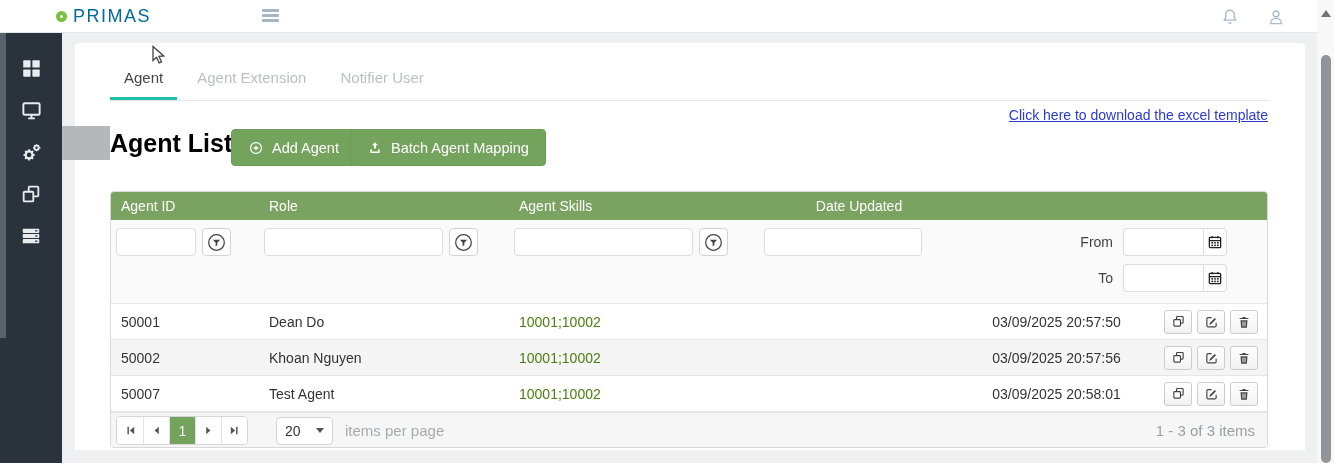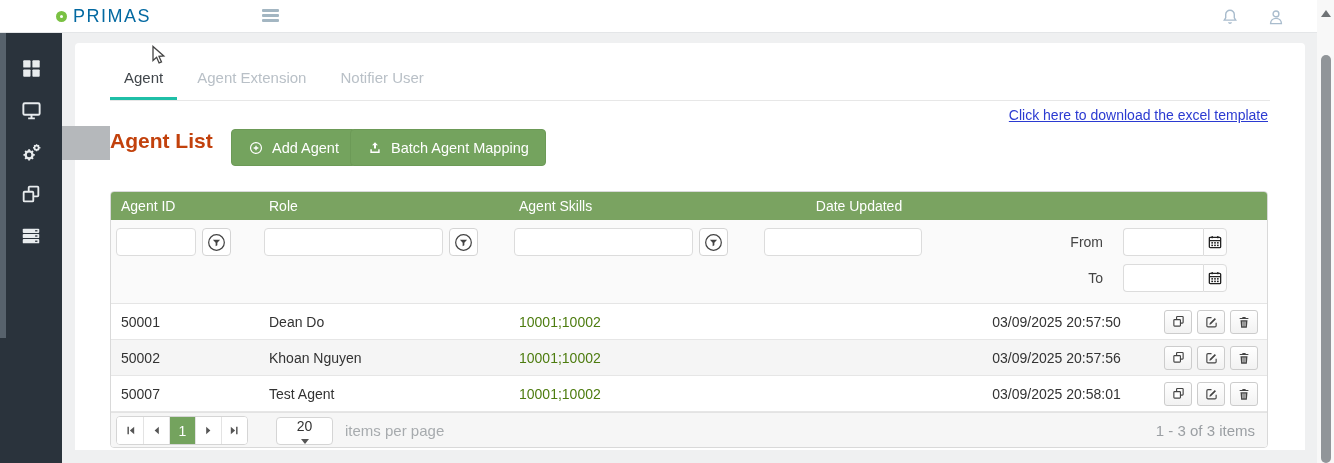--- a/index.html
+++ b/index.html
@@ -86,21 +86,21 @@
     border-bottom:3px solid transparent; margin-right:6px; white-space:nowrap;
   }
   .tab.active { color:#41464b; border-bottom-color:#1fbfa7; }
 
   .download-link {
     position:absolute; right:37px; top:64px; font-size:14px;
     color:#2b3ad1; text-decoration:underline; cursor:pointer;
   }
 
   .page-title {
-    position:absolute; left:35px; top:86px; font-size:21px; font-weight:700; color:#c2410c;
+    position:absolute; left:35px; top:86px; font-size:25px; font-weight:700; color:#000000;
   }
 
   .btn-green {
     position:absolute; top:86px; height:37px;
     background:#74a35e; border:1px solid #6c9a57; border-radius:4px;
     color:#fff; font-size:14.5px; display:inline-flex; align-items:center; gap:8px;
     padding:0 16px; cursor:pointer; font-family:"Liberation Sans",sans-serif;
   }
   .btn-add { left:156px; }
   .btn-batch { left:275px; }
@@ -123,21 +123,21 @@
   .f-cell { padding:8px 4px 0 5px; display:flex; align-items:flex-start; gap:6px; }
   .f-input {
     height:28px; border:1px solid #dcdcdc; border-radius:4px; background:#fff;
     padding:0 6px; font-size:13px; font-family:"Liberation Sans",sans-serif; outline:none;
   }
   .f-btn {
     width:29px; height:28px; border:1px solid #d4d4d4; border-radius:4px;
     background:#fff; display:flex; align-items:center; justify-content:center; cursor:pointer;
   }
   .date-filter { display:flex; flex-direction:column; gap:8px; padding-top:8px; align-items:flex-end; padding-right:40px; }
-  .date-line { display:flex; align-items:center; gap:20px; }
+  .date-line { display:flex; align-items:center; gap:10px; }
   .date-label { font-size:14px; color:#444; }
   .date-input-wrap { display:flex; }
   .date-input {
     width:80px; height:28px; border:1px solid #dcdcdc; border-right:none;
     border-radius:4px 0 0 4px; background:#fff; padding:0 6px; font-size:13px;
     font-family:"Liberation Sans",sans-serif; outline:none;
   }
   .cal-btn {
     width:24px; height:28px; border:1px solid #dcdcdc; border-radius:0 4px 4px 0;
     background:#fdfdfd; display:flex; align-items:center; justify-content:center; cursor:pointer;
@@ -165,21 +165,21 @@
   }
   .pg-btn {
     width:26px; height:100%; display:flex; align-items:center; justify-content:center;
     cursor:pointer; border-left:1px solid #e3e3e3; background:#fff;
   }
   .pg-btn:first-child { border-left:none; }
   .pg-page { background:#74a35e; color:#fff; font-size:14px; }
   .size-select {
     margin-left:28px; width:57px; height:28px; border:1px solid #d5d5d5; border-radius:4px;
     background:#fff; display:flex; align-items:center; justify-content:space-between;
-    padding:0 8px; cursor:pointer; font-size:14px; color:#333;flex-direction:column;
+    padding:0 8px; cursor:pointer; font-size:14px; color:#333;
   }
   .caret-down {
     width:0; height:0; border-left:4.5px solid transparent; border-right:4.5px solid transparent;
     border-top:5.5px solid #555;
   }
   .ipp-label { margin-left:12px; color:#a7abae; font-size:15px; }
   .pager-spacer { flex:1; }
   .range-label { color:#9b9fa3; font-size:15px; }
 
   

